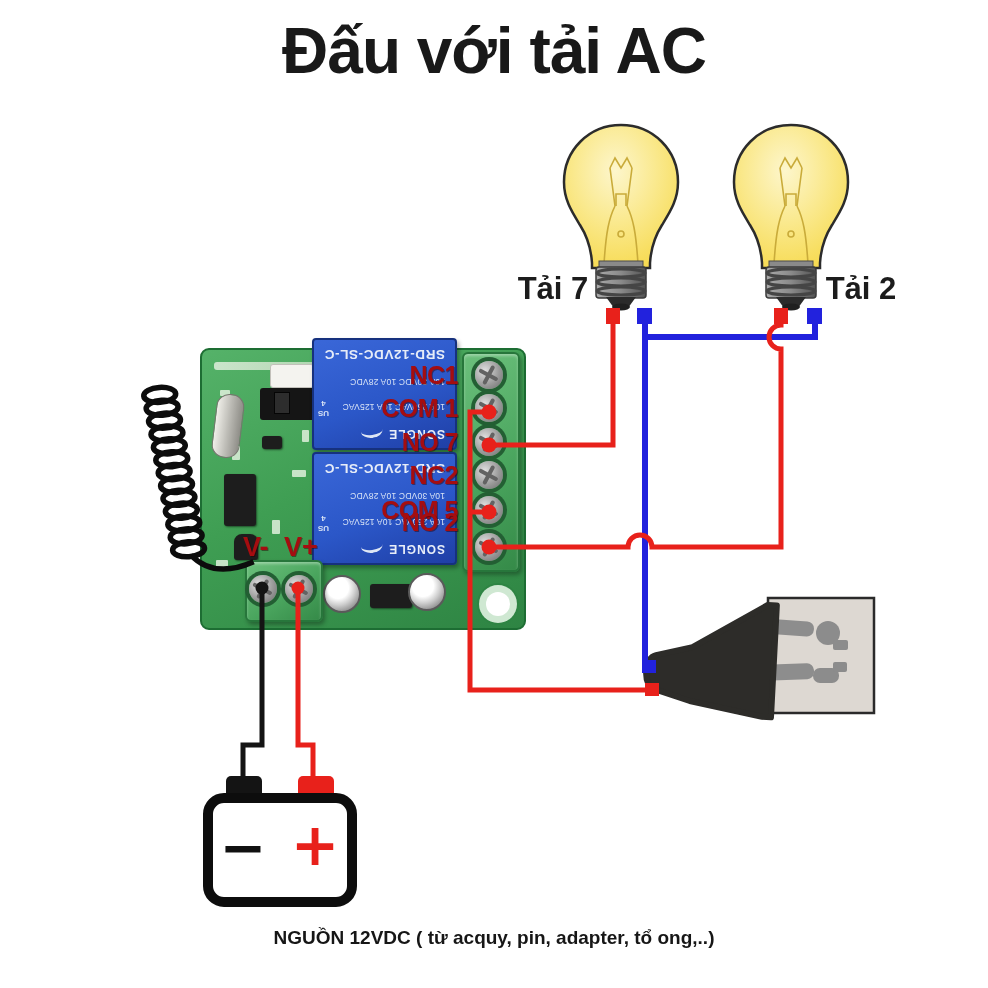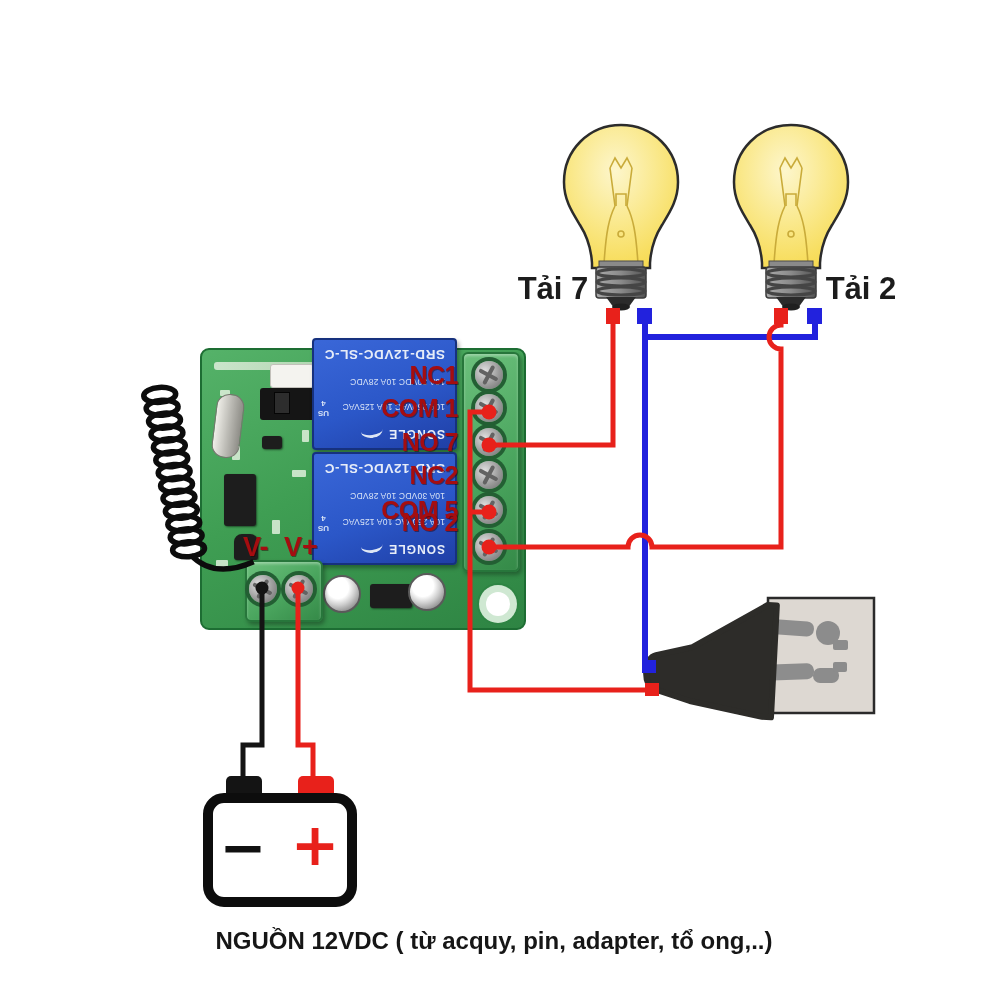--- a/index.html
+++ b/index.html
@@ -17,21 +17,21 @@
   .layer-wires{z-index:5;}
 
   .title{position:absolute;top:14px;left:0;width:988px;text-align:center;
     font-size:64px;font-weight:bold;letter-spacing:-1px;color:var(--title_color);}
   .load-label{position:absolute;font-size:31px;font-weight:bold;color:#1c1c1c;z-index:6;}
   #load1-label{left:508px;top:271px;width:90px;text-align:center;}
   #load2-label{left:816px;top:271px;width:90px;text-align:center;}
   .ac-label{position:absolute;left:757px;top:731px;width:130px;text-align:center;
     font-size:30px;font-weight:bold;color:#1c1c1c;z-index:6;}
   .footer{position:absolute;left:0;top:927px;width:988px;text-align:center;
-    font-size:24px;font-weight:bold;color:#161616;z-index:6;}
+    font-size:19px;font-weight:bold;color:#161616;z-index:6;}
 
   
   #module{position:absolute;left:198px;top:338px;width:330px;height:296px;z-index:2;}
   .board{position:absolute;left:2px;top:10px;width:326px;height:282px;
     background:linear-gradient(155deg,#55b269 0%,#3f9e53 45%,#2e8443 100%);
     border:2px solid #1d6d33;border-radius:9px;}
   .board-edge{position:absolute;left:12px;top:12px;width:150px;height:8px;
     background:linear-gradient(90deg,#e9f2e4,#bcd9b8);border-radius:3px;opacity:.8;}
   .relay{position:absolute;width:145px;background:linear-gradient(160deg,#3a67d8 0%,#2b57c8 55%,#1f3fa6 100%);
     border:2px solid #16317e;border-radius:4px;box-shadow:2px 3px 4px rgba(0,0,0,.35);}
@@ -273,20 +273,21 @@
     <circle class="f-black" cx="262" cy="588" r="6.5"></circle>
 
     <rect class="f-red" x="606" y="308" width="14" height="16"></rect>
     <rect class="f-blue" x="637" y="308" width="15" height="16"></rect>
     <rect class="f-red" x="774" y="308" width="14" height="16"></rect>
     <rect class="f-blue" x="807" y="308" width="15" height="16"></rect>
     <rect class="f-blue" x="642" y="660" width="14" height="13"></rect>
     <rect class="f-red" x="645" y="683" width="14" height="13"></rect>
   </svg>
 
+  <div class="title">Đấu với tải AC</div>
   <div class="load-label" id="load1-label">Tải 7</div>
   <div class="load-label" id="load2-label">Tải 2</div>
 
   <div class="term-label" style="top:361px;text-align:center;">NC1</div>
   <div class="term-label" style="top:394px;">COM 1</div>
   <div class="term-label" style="top:428px;">NO 7</div>
   <div class="term-label" style="top:461px;">NC2</div>
   <div class="term-label" style="top:496px;">COM 5</div>
   <div class="term-label" style="top:508px;">NO 2</div>
 

